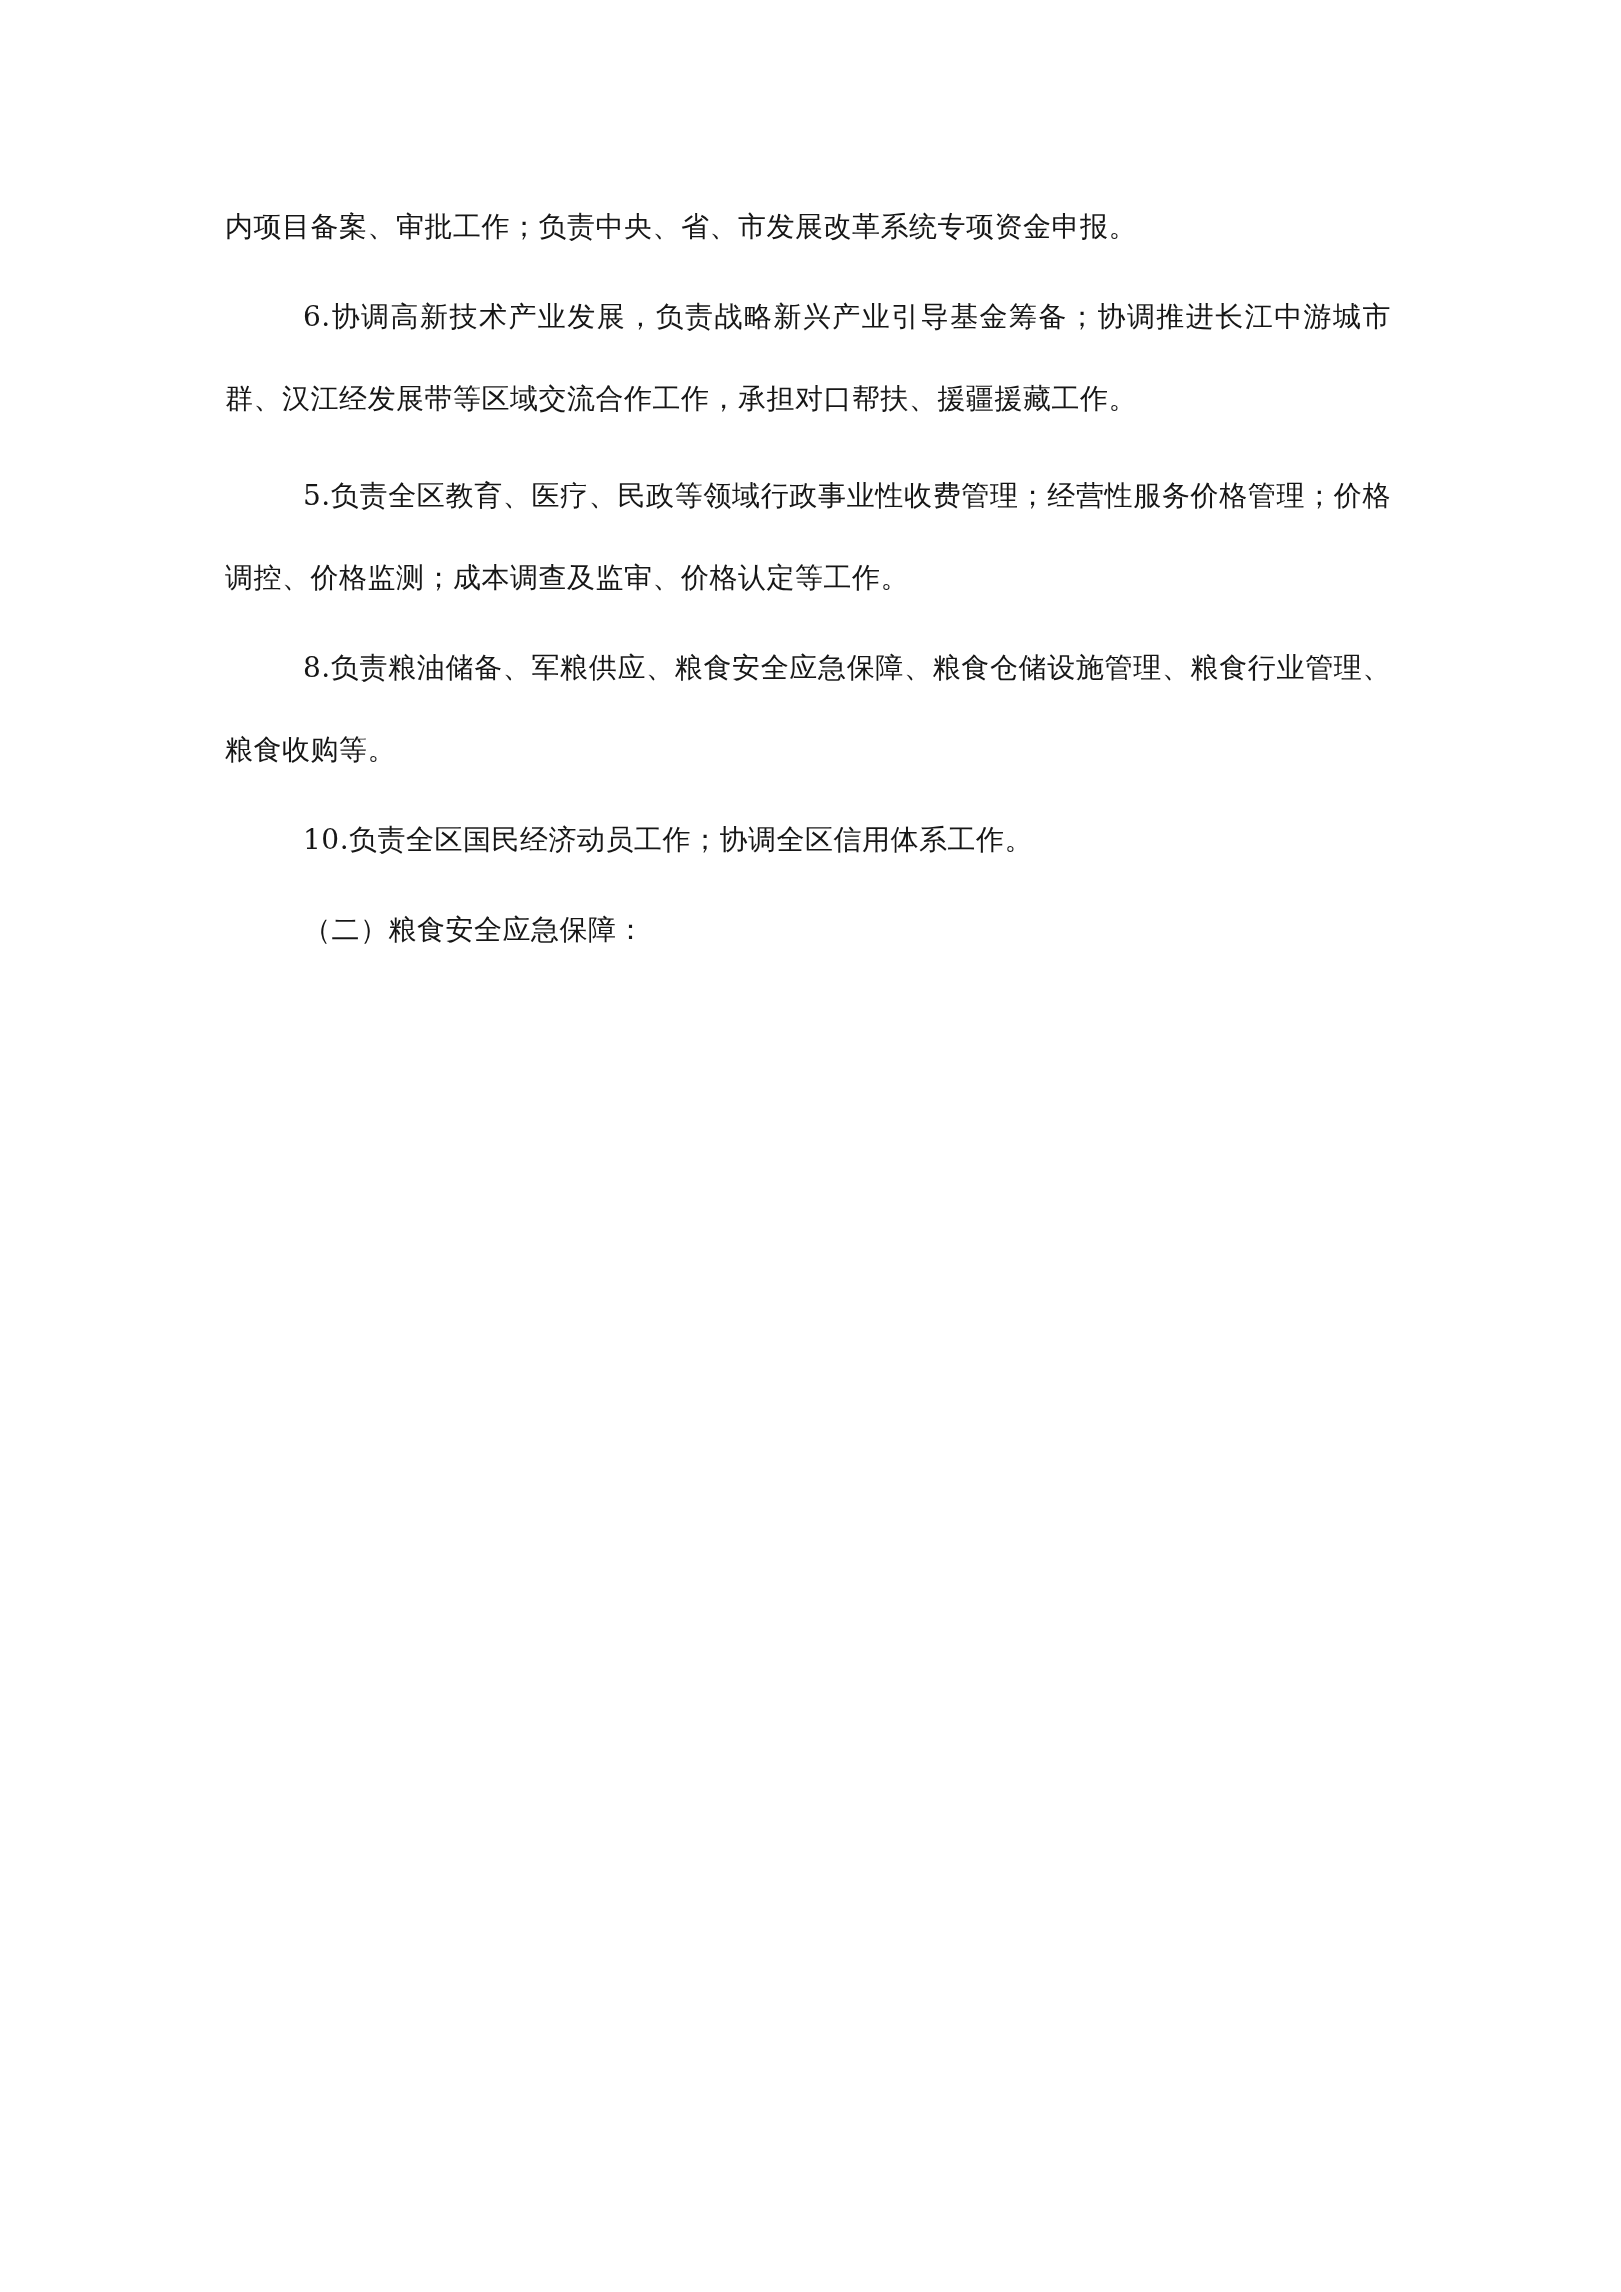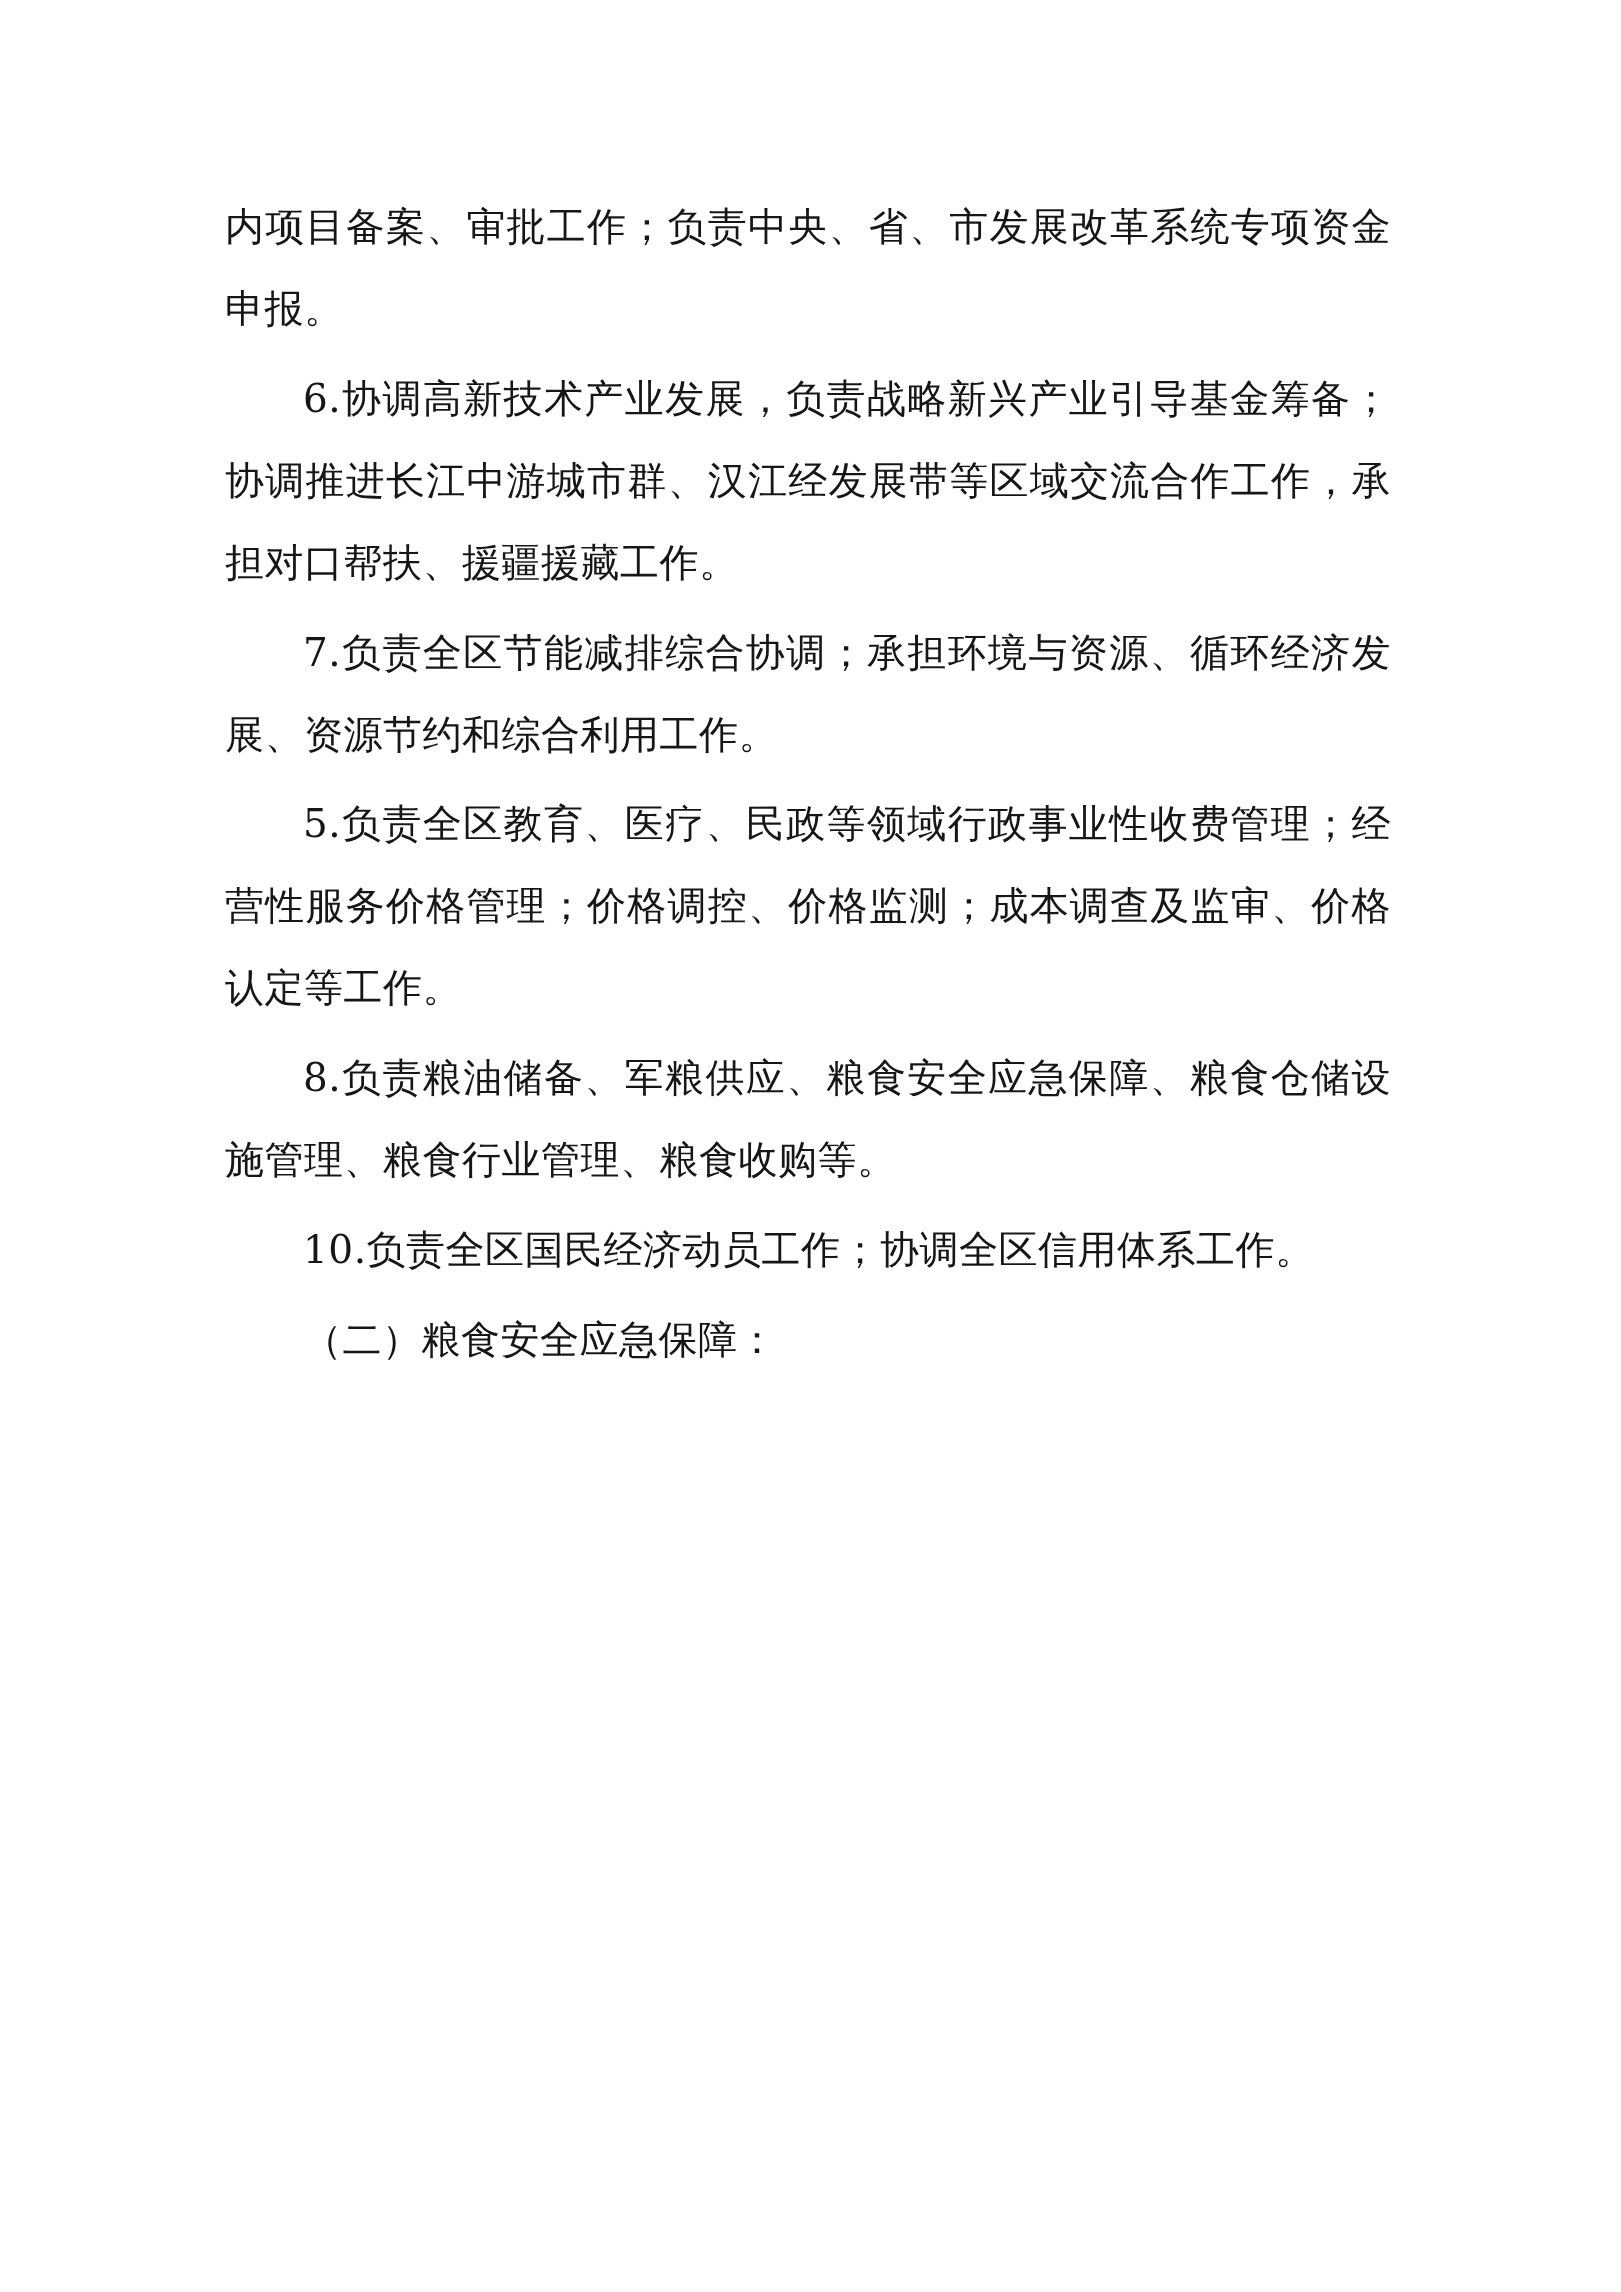--- a/index.html
+++ b/index.html
@@ -21,21 +21,21 @@
     height: 2293px;
     background: #ffffff;
     box-sizing: border-box;
     padding: 186px 225px 0 225px;
   }
   .doc-body {
     width: 1166px;
   }
   p {
     margin: 0 0 0 0;
-    font-size: 39px;
+    font-size: 28px;
     line-height: 82px;
     text-align: justify;
     text-justify: inter-ideograph;
     letter-spacing: 0.5px;
     color: #161616;
   }
   p.indent {
     text-indent: 78px;
   }
   p.tight {
@@ -52,21 +52,20 @@
   <div class="doc-body">
 
     <p class="tight">内项目备案、审批工作；负责中央、省、市发展改革系统专项资金申报。</p>
 
     <div class="para-gap"></div>
 
     <p class="indent">6.协调高新技术产业发展，负责战略新兴产业引导基金筹备；协调推进长江中游城市群、汉江经发展带等区域交流合作工作，承担对口帮扶、援疆援藏工作。</p>
 
     <div class="para-gap"></div>
 
-    <p class="indent">7.负责全区节能减排综合协调；承担环境与资源、循环经济发展、资源节约和综合利用工作。</p>
 
     <div class="para-gap"></div>
 
     <p class="indent">5.负责全区教育、医疗、民政等领域行政事业性收费管理；经营性服务价格管理；价格调控、价格监测；成本调查及监审、价格认定等工作。</p>
 
     <div class="para-gap"></div>
 
     <p class="indent">8.负责粮油储备、军粮供应、粮食安全应急保障、粮食仓储设施管理、粮食行业管理、粮食收购等。</p>
 
     <div class="para-gap"></div>

